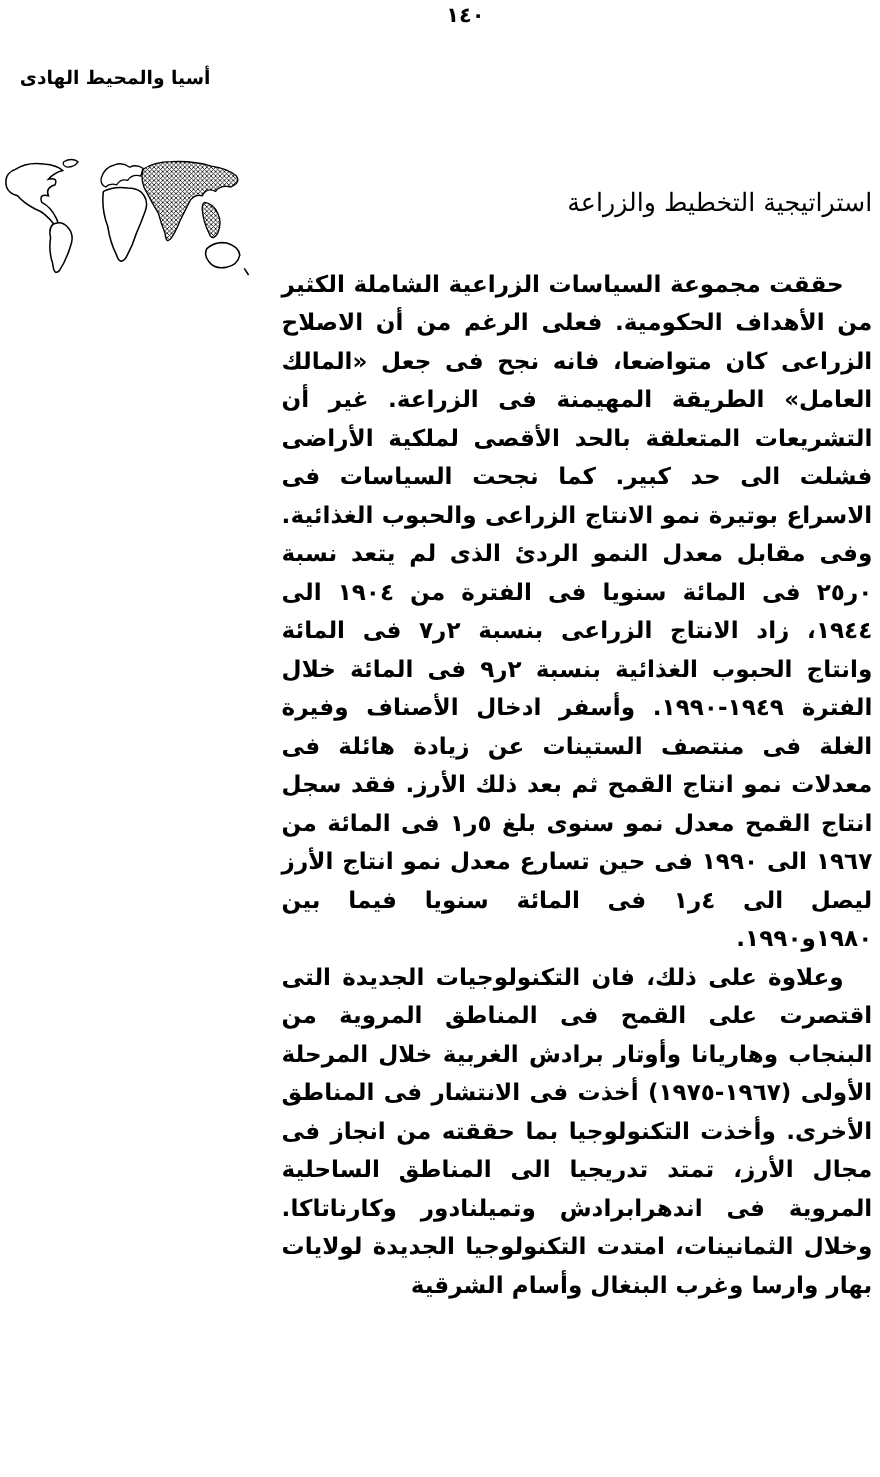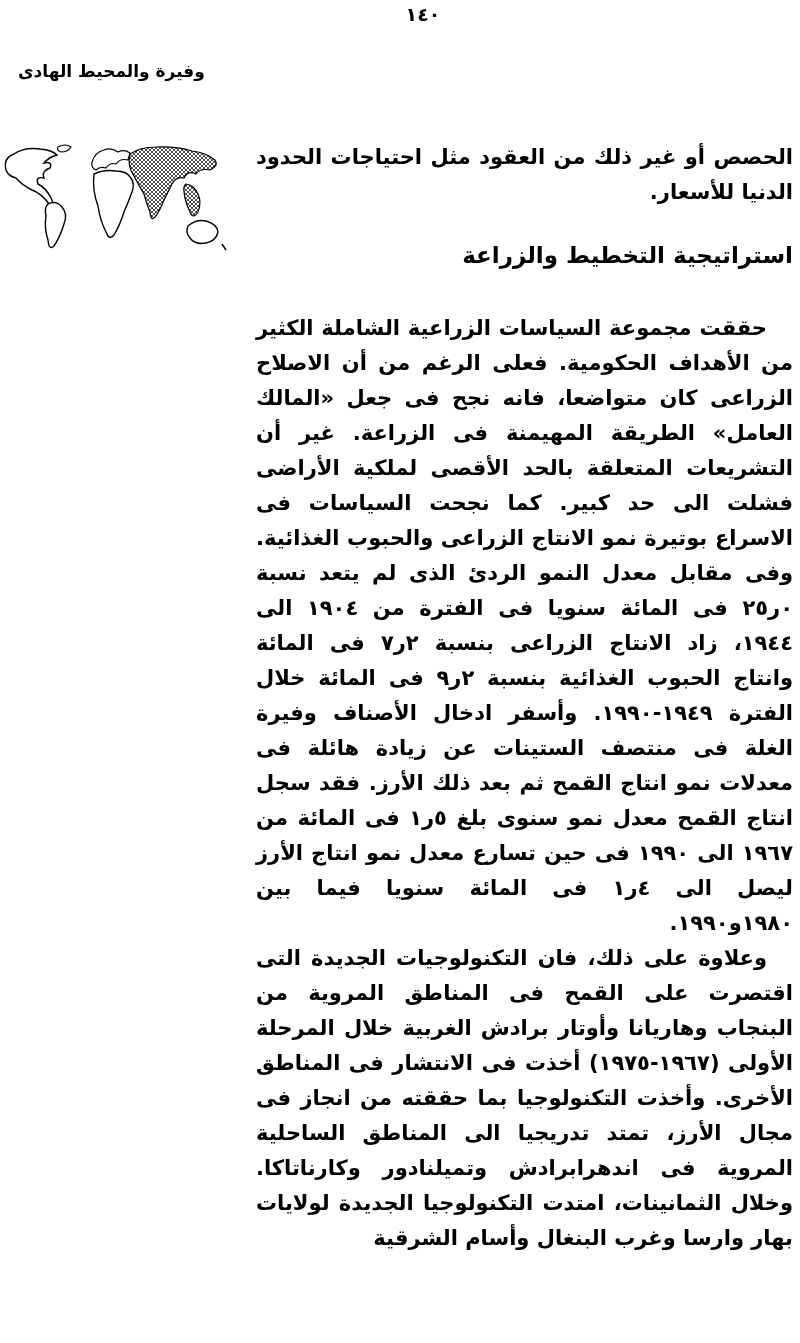--- a/index.html
+++ b/index.html
@@ -56,32 +56,32 @@
   }
   .text-col p {
     margin: 0;
     padding: 0;
   }
   .text-col p.indent {
     text-indent: 26px;
   }
   .section-heading {
     font-size: 23px;
-    font-weight: bold;
+    font-weight: normal;
     text-align: right;
     margin: 28px 0 38px 0;
     line-height: 35px;
   }
 </style>
 </head>
 <body>
 
 <div class="page-number">١٤٠</div>
 
-<div class="running-header">وفيرة والمحيط الهادى</div>
+<div class="running-header">أسيا والمحيط الهادى</div>
 
 <div class="map">
   <svg viewBox="0 0 234 114" xmlns="http://www.w3.org/2000/svg">
     <defs>
       <pattern id="hatch" width="4" height="4" patternUnits="userSpaceOnUse">
         <path d="M0,4 L4,0 M0,0 L4,4" stroke="#000" stroke-width="0.7"></path>
       </pattern>
     </defs>
 
     <path d="M6,30 Q3,18 14,14 Q24,7 40,9 Q52,10 57,15 Q49,17 44,23 Q53,21 50,28 Q41,31 44,38 Q35,36 38,44 Q46,48 51,58 Q55,66 50,65 Q41,53 32,50 Q22,45 16,38 Q8,36 6,30 Z" fill="#ffffff" stroke="#000000" stroke-width="1.4"></path>
@@ -98,17 +98,16 @@
 
     <path d="M186,44 Q194,45 198,54 Q202,62 198,72 Q193,80 190,72 Q185,62 184,52 Q183,46 186,44 Z" fill="url(#hatch)" stroke="#000000" stroke-width="1.2"></path>
 
     <path d="M188,86 Q196,79 206,81 Q217,84 218,92 Q216,101 206,103 Q195,105 190,98 Q185,92 188,86 Z" fill="#ffffff" stroke="#000000" stroke-width="1.4"></path>
 
     <path d="M222,104 L226,110" fill="none" stroke="#000000" stroke-width="1.4"></path>
   </svg>
 </div>
 
 <div class="text-col">
-  <p>الحصص أو غير ذلك من العقود مثل احتياجات الحدود الدنيا للأسعار.</p>
   <h2 class="section-heading">استراتيجية التخطيط والزراعة</h2>
   <p class="indent">حققت مجموعة السياسات الزراعية الشاملة الكثير من الأهداف الحكومية. فعلى الرغم من أن الاصلاح الزراعى كان متواضعا، فانه نجح فى جعل «المالك العامل» الطريقة المهيمنة فى الزراعة. غير أن التشريعات المتعلقة بالحد الأقصى لملكية الأراضى فشلت الى حد كبير. كما نجحت السياسات فى الاسراع بوتيرة نمو الانتاج الزراعى والحبوب الغذائية. وفى مقابل معدل النمو الردئ الذى لم يتعد نسبة ٠ر٢٥ فى المائة سنويا فى الفترة من ١٩٠٤ الى ١٩٤٤، زاد الانتاج الزراعى بنسبة ٢ر٧ فى المائة وانتاج الحبوب الغذائية بنسبة ٢ر٩ فى المائة خلال الفترة ١٩٤٩-١٩٩٠. وأسفر ادخال الأصناف وفيرة الغلة فى منتصف الستينات عن زيادة هائلة فى معدلات نمو انتاج القمح ثم بعد ذلك الأرز. فقد سجل انتاج القمح معدل نمو سنوى بلغ ٥ر١ فى المائة من ١٩٦٧ الى ١٩٩٠ فى حين تسارع معدل نمو انتاج الأرز ليصل الى ٤ر١ فى المائة سنويا فيما بين ١٩٨٠و١٩٩٠.</p>
   <p class="indent">وعلاوة على ذلك، فان التكنولوجيات الجديدة التى اقتصرت على القمح فى المناطق المروية من البنجاب وهاريانا وأوتار برادش الغربية خلال المرحلة الأولى (١٩٦٧-١٩٧٥) أخذت فى الانتشار فى المناطق الأخرى. وأخذت التكنولوجيا بما حققته من انجاز فى مجال الأرز، تمتد تدريجيا الى المناطق الساحلية المروية فى اندهرابرادش وتميلنادور وكارناتاكا. وخلال الثمانينات، امتدت التكنولوجيا الجديدة لولايات بهار وارسا وغرب البنغال وأسام الشرقية</p>
 </div>
 
 </body></html>

